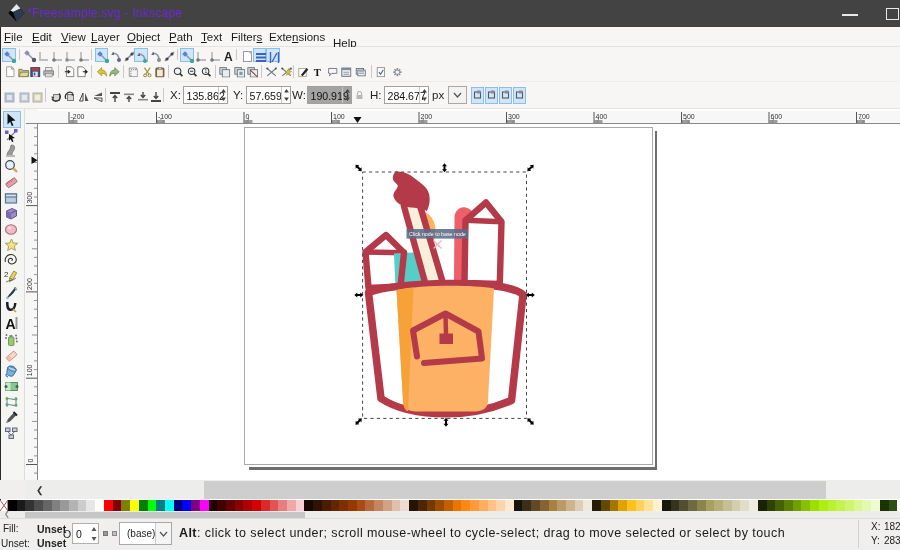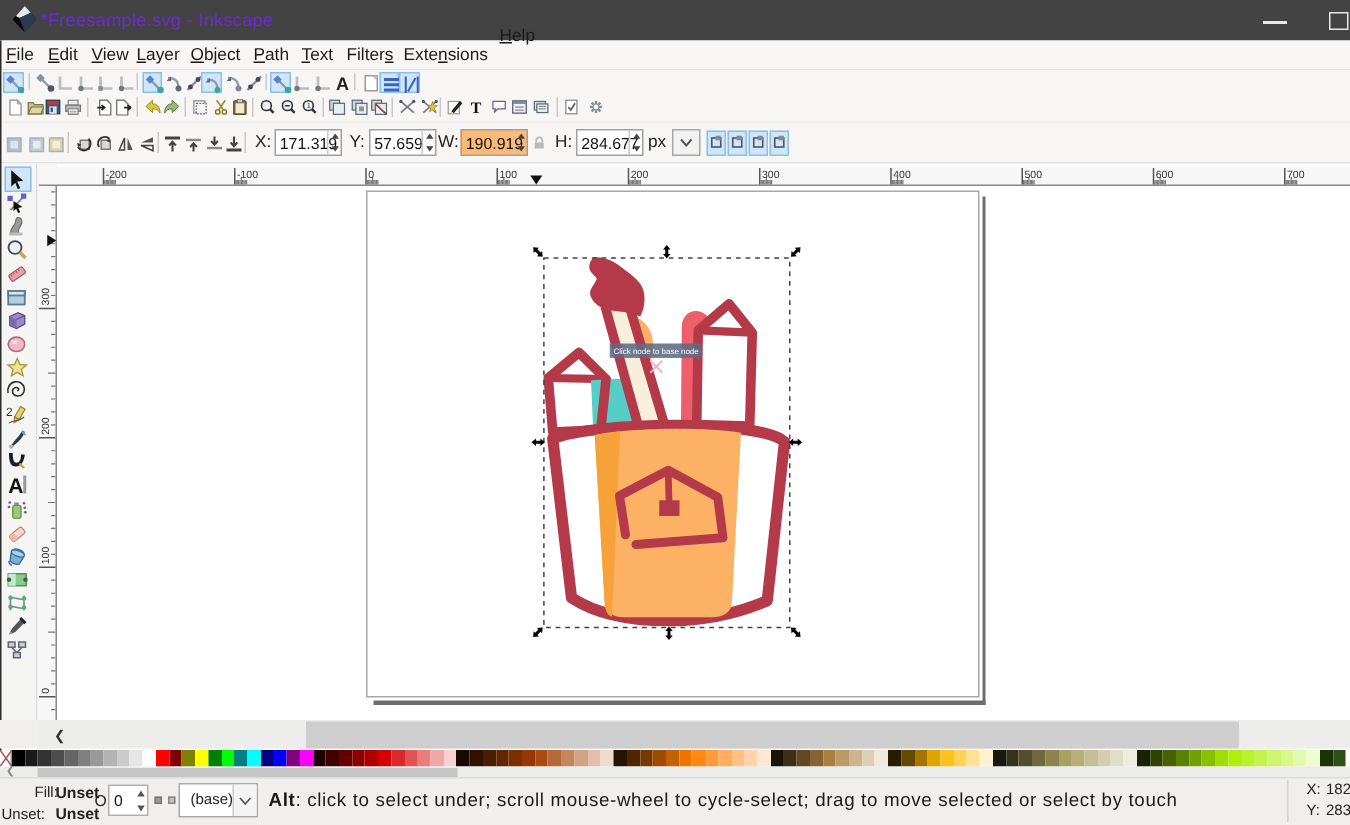--- a/index.html
+++ b/index.html
@@ -21,21 +21,21 @@
 <div style="position:absolute;left:0px;top:27px;width:900px;height:20px;background:#f7f6f5;border-bottom:1px solid #e3e3e3;"></div>
 <div style="position:absolute;left:4px;top:31px;font-size:11.5px;color:#1a1a1a;"><span style="text-decoration:underline">F</span>ile</div>
 <div style="position:absolute;left:32px;top:31px;font-size:11.5px;color:#1a1a1a;"><span style="text-decoration:underline">E</span>dit</div>
 <div style="position:absolute;left:61px;top:31px;font-size:11.5px;color:#1a1a1a;"><span style="text-decoration:underline">V</span>iew</div>
 <div style="position:absolute;left:91px;top:31px;font-size:11.5px;color:#1a1a1a;"><span style="text-decoration:underline">L</span>ayer</div>
 <div style="position:absolute;left:127px;top:31px;font-size:11.5px;color:#1a1a1a;text-align:center;"><span style="text-decoration:underline">O</span>bject</div>
 <div style="position:absolute;left:169px;top:31px;font-size:11.5px;color:#1a1a1a;"><span style="text-decoration:underline">P</span>ath</div>
 <div style="position:absolute;left:201px;top:31px;font-size:11.5px;color:#1a1a1a;"><span style="text-decoration:underline">T</span>ext</div>
 <div style="position:absolute;left:231px;top:31px;font-size:11.5px;color:#1a1a1a;">Filter<span style="text-decoration:underline">s</span></div>
 <div style="position:absolute;left:269px;top:31px;font-size:11.5px;color:#1a1a1a;">Exte<span style="text-decoration:underline">n</span>sions</div>
-<div style="position:absolute;left:333px;top:18px;font-size:11.5px;color:#1a1a1a;"><span style="text-decoration:underline">H</span>elp</div>
+<div style="position:absolute;left:333px;top:37px;font-size:11.5px;color:#1a1a1a;"><span style="text-decoration:underline">H</span>elp</div>
 <div style="position:absolute;left:0px;top:47px;width:900px;height:16px;background:#f7f6f5;"></div>
 <div class="abs tgl" style="left:2px;top:47.5px;width:13.5px;height:14.5px;padding:1px 0 0 1px;"><svg width="13" height="13" viewBox="0 0 13 13">
       <line x1="3" y1="3" x2="10" y2="10" stroke="#8a9aaa" stroke-width="1.6"></line>
       <rect x="1" y="1" width="4" height="4" fill="#5b7fd4" transform="rotate(45 3 3)"></rect>
       <circle cx="10" cy="10" r="2.2" fill="#3aa6a0"></circle>
     </svg></div>
 <div class="abs " style="left:22.5px;top:47.5px;width:13.5px;height:14.5px;padding:1px 0 0 1px;"><svg width="13" height="13" viewBox="0 0 13 13">
       <line x1="3" y1="3" x2="10" y2="10" stroke="#8a9aaa" stroke-width="1.6"></line>
       <rect x="1" y="1" width="4" height="4" fill="#8a93a5" transform="rotate(45 3 3)"></rect>
       <circle cx="10" cy="10" r="2.2" fill="#556"></circle>
@@ -310,36 +310,36 @@
     </svg></div>
 <div class="abs" style="left:150px;top:89px;"><svg width="12" height="12" viewBox="0 0 12 12">
       <rect x="1" y="9" width="10" height="2" fill="#444"></rect>
       <path d="M6 1 L6 7.5 M3.8 5 L6 7.5 L8.2 5" stroke="#444" stroke-width="1.4" fill="none"></path>
     </svg></div>
 <div class="sep3" style="left:44.5px"></div>
 <div class="sep3" style="left:104.5px"></div>
 <div class="sep3" style="left:162.5px"></div>
 <div style="position:absolute;left:170px;top:89px;font-size:11.5px;color:#222;">X:</div>
 <div class="abs" style="left:183px;top:86px;width:45px;height:18px;background:#fff;border:1px solid #a0a0a0;">
-    <div style="position:absolute;left:2.5px;top:3px;font-size:10.6px;color:#111;">171.319</div>
+    <div style="position:absolute;left:2.5px;top:3px;font-size:10.6px;color:#111;">135.862</div>
     <div style="position:absolute;right:0;top:0;width:9px;height:16px;border-left:1px solid #c8c8c8;"><svg width="9" height="16" viewBox="0 0 9 16">
         <path d="M4.5 2 L7 5.5 L2 5.5 Z" fill="#444"></path>
         <path d="M4.5 14 L7 10.5 L2 10.5 Z" fill="#444"></path>
       </svg></div>
   </div>
 <div style="position:absolute;left:233px;top:89px;font-size:11.5px;color:#222;">Y:</div>
 <div class="abs" style="left:246px;top:86px;width:45px;height:18px;background:#fff;border:1px solid #a0a0a0;">
     <div style="position:absolute;left:2.5px;top:3px;font-size:10.6px;color:#111;">57.659</div>
     <div style="position:absolute;right:0;top:0;width:9px;height:16px;border-left:1px solid #c8c8c8;"><svg width="9" height="16" viewBox="0 0 9 16">
         <path d="M4.5 2 L7 5.5 L2 5.5 Z" fill="#444"></path>
         <path d="M4.5 14 L7 10.5 L2 10.5 Z" fill="#444"></path>
       </svg></div>
   </div>
 <div style="position:absolute;left:292px;top:89px;font-size:11.5px;color:#222;">W:</div>
-<div class="abs" style="left:307px;top:86px;width:45px;height:18px;background:#fdba74;border:1px solid #a0a0a0;">
+<div class="abs" style="left:307px;top:86px;width:45px;height:18px;background:#a3a3a3;border:1px solid #a0a0a0;">
     <div style="position:absolute;left:2.5px;top:3px;font-size:10.6px;color:#111;">190.919</div>
     <div style="position:absolute;right:0;top:0;width:9px;height:16px;border-left:1px solid #c8c8c8;"><svg width="9" height="16" viewBox="0 0 9 16">
         <path d="M4.5 2 L7 5.5 L2 5.5 Z" fill="#444"></path>
         <path d="M4.5 14 L7 10.5 L2 10.5 Z" fill="#444"></path>
       </svg></div>
   </div>
 <svg class="abs" style="left:355px;top:91px" width="9" height="9" viewBox="0 0 9 9">
     <rect x="1.5" y="4" width="6" height="4" fill="#b9b9b9"></rect>
     <path d="M2.5 4 L2.5 2.5 A2 2 0 0 1 6.5 2.5 L6.5 4" stroke="#b9b9b9" stroke-width="1.2" fill="none"></path>
   </svg>
@@ -719,21 +719,21 @@
 <div style="position:absolute;left:25px;top:480px;width:875px;height:19px;background:#ededec;"></div>
 <div style="position:absolute;left:36px;top:485px;font-size:9px;color:#333;">❮</div>
 <div style="position:absolute;left:203.5px;top:480.5px;width:622px;height:18px;background:#cecece;"></div>
 <div class="abs" style="left:0;top:500px;width:900px;height:11px;background:#fff;font-size:0;white-space:nowrap;"><span style="display:inline-block;width:8px;height:11px;background:#fff;border-right:1px solid #999;position:relative;vertical-align:top;"><svg width="8" height="11" viewBox="0 0 8 11">
         <path d="M0 0 L8 11 M8 0 L0 11" stroke="#b05050" stroke-width="1"></path>
       </svg></span><span style="display:inline-block;width:8.72px;height:11px;background:#000000;vertical-align:top;"></span><span style="display:inline-block;width:8.72px;height:11px;background:#1a1a1a;vertical-align:top;"></span><span style="display:inline-block;width:8.72px;height:11px;background:#333333;vertical-align:top;"></span><span style="display:inline-block;width:8.72px;height:11px;background:#4d4d4d;vertical-align:top;"></span><span style="display:inline-block;width:8.72px;height:11px;background:#666666;vertical-align:top;"></span><span style="display:inline-block;width:8.72px;height:11px;background:#808080;vertical-align:top;"></span><span style="display:inline-block;width:8.72px;height:11px;background:#999999;vertical-align:top;"></span><span style="display:inline-block;width:8.72px;height:11px;background:#b3b3b3;vertical-align:top;"></span><span style="display:inline-block;width:8.72px;height:11px;background:#cccccc;vertical-align:top;"></span><span style="display:inline-block;width:8.72px;height:11px;background:#e6e6e6;vertical-align:top;"></span><span style="display:inline-block;width:8.72px;height:11px;background:#ffffff;vertical-align:top;"></span><span style="display:inline-block;width:8.72px;height:11px;background:#ff0000;vertical-align:top;"></span><span style="display:inline-block;width:8.72px;height:11px;background:#800000;vertical-align:top;"></span><span style="display:inline-block;width:8.72px;height:11px;background:#808000;vertical-align:top;"></span><span style="display:inline-block;width:8.72px;height:11px;background:#ffff00;vertical-align:top;"></span><span style="display:inline-block;width:8.72px;height:11px;background:#008000;vertical-align:top;"></span><span style="display:inline-block;width:8.72px;height:11px;background:#00ff00;vertical-align:top;"></span><span style="display:inline-block;width:8.72px;height:11px;background:#008080;vertical-align:top;"></span><span style="display:inline-block;width:8.72px;height:11px;background:#00ffff;vertical-align:top;"></span><span style="display:inline-block;width:8.72px;height:11px;background:#000080;vertical-align:top;"></span><span style="display:inline-block;width:8.72px;height:11px;background:#0000ff;vertical-align:top;"></span><span style="display:inline-block;width:8.72px;height:11px;background:#800080;vertical-align:top;"></span><span style="display:inline-block;width:8.72px;height:11px;background:#ff00ff;vertical-align:top;"></span><span style="display:inline-block;width:8.72px;height:11px;background:#1f0000;vertical-align:top;"></span><span style="display:inline-block;width:8.72px;height:11px;background:#430000;vertical-align:top;"></span><span style="display:inline-block;width:8.72px;height:11px;background:#670000;vertical-align:top;"></span><span style="display:inline-block;width:8.72px;height:11px;background:#8b0000;vertical-align:top;"></span><span style="display:inline-block;width:8.72px;height:11px;background:#af0000;vertical-align:top;"></span><span style="display:inline-block;width:8.72px;height:11px;background:#d40000;vertical-align:top;"></span><span style="display:inline-block;width:8.72px;height:11px;background:#db2929;vertical-align:top;"></span><span style="display:inline-block;width:8.72px;height:11px;background:#e25353;vertical-align:top;"></span><span style="display:inline-block;width:8.72px;height:11px;background:#e97d7d;vertical-align:top;"></span><span style="display:inline-block;width:8.72px;height:11px;background:#f0a7a7;vertical-align:top;"></span><span style="display:inline-block;width:8.72px;height:11px;background:#f7d1d1;vertical-align:top;"></span><span style="display:inline-block;width:8.72px;height:11px;background:#180900;vertical-align:top;"></span><span style="display:inline-block;width:8.72px;height:11px;background:#311200;vertical-align:top;"></span><span style="display:inline-block;width:8.72px;height:11px;background:#4a1c00;vertical-align:top;"></span><span style="display:inline-block;width:8.72px;height:11px;background:#632600;vertical-align:top;"></span><span style="display:inline-block;width:8.72px;height:11px;background:#7c2f00;vertical-align:top;"></span><span style="display:inline-block;width:8.72px;height:11px;background:#953900;vertical-align:top;"></span><span style="display:inline-block;width:8.72px;height:11px;background:#a84c13;vertical-align:top;"></span><span style="display:inline-block;width:8.72px;height:11px;background:#b66939;vertical-align:top;"></span><span style="display:inline-block;width:8.72px;height:11px;background:#c4855f;vertical-align:top;"></span><span style="display:inline-block;width:8.72px;height:11px;background:#d2a285;vertical-align:top;"></span><span style="display:inline-block;width:8.72px;height:11px;background:#e0bfab;vertical-align:top;"></span><span style="display:inline-block;width:8.72px;height:11px;background:#eedcd1;vertical-align:top;"></span><span style="display:inline-block;width:8.72px;height:11px;background:#261300;vertical-align:top;"></span><span style="display:inline-block;width:8.72px;height:11px;background:#4d2600;vertical-align:top;"></span><span style="display:inline-block;width:8.72px;height:11px;background:#753a00;vertical-align:top;"></span><span style="display:inline-block;width:8.72px;height:11px;background:#9c4d00;vertical-align:top;"></span><span style="display:inline-block;width:8.72px;height:11px;background:#c36100;vertical-align:top;"></span><span style="display:inline-block;width:8.72px;height:11px;background:#eb7500;vertical-align:top;"></span><span style="display:inline-block;width:8.72px;height:11px;background:#ff8813;vertical-align:top;"></span><span style="display:inline-block;width:8.72px;height:11px;background:#ff9b39;vertical-align:top;"></span><span style="display:inline-block;width:8.72px;height:11px;background:#ffae5f;vertical-align:top;"></span><span style="display:inline-block;width:8.72px;height:11px;background:#ffc185;vertical-align:top;"></span><span style="display:inline-block;width:8.72px;height:11px;background:#ffd4ab;vertical-align:top;"></span><span style="display:inline-block;width:8.72px;height:11px;background:#ffe7d1;vertical-align:top;"></span><span style="display:inline-block;width:8.72px;height:11px;background:#191309;vertical-align:top;"></span><span style="display:inline-block;width:8.72px;height:11px;background:#3d2e17;vertical-align:top;"></span><span style="display:inline-block;width:8.72px;height:11px;background:#614924;vertical-align:top;"></span><span style="display:inline-block;width:8.72px;height:11px;background:#856432;vertical-align:top;"></span><span style="display:inline-block;width:8.72px;height:11px;background:#aa8040;vertical-align:top;"></span><span style="display:inline-block;width:8.72px;height:11px;background:#bb9a67;vertical-align:top;"></span><span style="display:inline-block;width:8.72px;height:11px;background:#ccb48e;vertical-align:top;"></span><span style="display:inline-block;width:8.72px;height:11px;background:#deceb5;vertical-align:top;"></span><span style="display:inline-block;width:8.72px;height:11px;background:#efe8dc;vertical-align:top;"></span><span style="display:inline-block;width:8.72px;height:11px;background:#261c00;vertical-align:top;"></span><span style="display:inline-block;width:8.72px;height:11px;background:#644900;vertical-align:top;"></span><span style="display:inline-block;width:8.72px;height:11px;background:#a27600;vertical-align:top;"></span><span style="display:inline-block;width:8.72px;height:11px;background:#e0a400;vertical-align:top;"></span><span style="display:inline-block;width:8.72px;height:11px;background:#ffc21d;vertical-align:top;"></span><span style="display:inline-block;width:8.72px;height:11px;background:#ffd259;vertical-align:top;"></span><span style="display:inline-block;width:8.72px;height:11px;background:#ffe295;vertical-align:top;"></span><span style="display:inline-block;width:8.72px;height:11px;background:#fff2d1;vertical-align:top;"></span><span style="display:inline-block;width:8.72px;height:11px;background:#19180e;vertical-align:top;"></span><span style="display:inline-block;width:8.72px;height:11px;background:#35331e;vertical-align:top;"></span><span style="display:inline-block;width:8.72px;height:11px;background:#524e2f;vertical-align:top;"></span><span style="display:inline-block;width:8.72px;height:11px;background:#6e693f;vertical-align:top;"></span><span style="display:inline-block;width:8.72px;height:11px;background:#8b844f;vertical-align:top;"></span><span style="display:inline-block;width:8.72px;height:11px;background:#a8a060;vertical-align:top;"></span><span style="display:inline-block;width:8.72px;height:11px;background:#b6af7a;vertical-align:top;"></span><span style="display:inline-block;width:8.72px;height:11px;background:#c4bf94;vertical-align:top;"></span><span style="display:inline-block;width:8.72px;height:11px;background:#d2ceae;vertical-align:top;"></span><span style="display:inline-block;width:8.72px;height:11px;background:#e1dec8;vertical-align:top;"></span><span style="display:inline-block;width:8.72px;height:11px;background:#efede2;vertical-align:top;"></span><span style="display:inline-block;width:8.72px;height:11px;background:#192300;vertical-align:top;"></span><span style="display:inline-block;width:8.72px;height:11px;background:#2f4200;vertical-align:top;"></span><span style="display:inline-block;width:8.72px;height:11px;background:#456100;vertical-align:top;"></span><span style="display:inline-block;width:8.72px;height:11px;background:#5c8100;vertical-align:top;"></span><span style="display:inline-block;width:8.72px;height:11px;background:#72a000;vertical-align:top;"></span><span style="display:inline-block;width:8.72px;height:11px;background:#88bf00;vertical-align:top;"></span><span style="display:inline-block;width:8.72px;height:11px;background:#9ede00;vertical-align:top;"></span><span style="display:inline-block;width:8.72px;height:11px;background:#afef10;vertical-align:top;"></span><span style="display:inline-block;width:8.72px;height:11px;background:#baf130;vertical-align:top;"></span><span style="display:inline-block;width:8.72px;height:11px;background:#c4f350;vertical-align:top;"></span><span style="display:inline-block;width:8.72px;height:11px;background:#cff570;vertical-align:top;"></span><span style="display:inline-block;width:8.72px;height:11px;background:#daf790;vertical-align:top;"></span><span style="display:inline-block;width:8.72px;height:11px;background:#e4f9b0;vertical-align:top;"></span><span style="display:inline-block;width:8.72px;height:11px;background:#effbd1;vertical-align:top;"></span><span style="display:inline-block;width:8.72px;height:11px;background:#1a3300;vertical-align:top;"></span><span style="display:inline-block;width:8.72px;height:11px;background:#2d5016;vertical-align:top;"></span></div>
 <div style="position:absolute;left:0px;top:511px;width:900px;height:7px;background:#ececeb;"></div>
 <div style="position:absolute;left:4px;top:509.5px;font-size:7px;color:#888;">❮</div>
 <div style="position:absolute;left:25px;top:512px;width:280px;height:5.5px;background:#c6c6c6;"></div>
 <div style="position:absolute;left:0px;top:518px;width:900px;height:32px;background:#f0efee;border-top:1px solid #dcdcdc;"></div>
-<div style="position:absolute;left:3px;top:523px;font-size:10px;color:#222;margin-left:20px;">Fill:</div>
+<div style="position:absolute;left:3px;top:523px;font-size:10px;color:#222;">Fill:</div>
 <div style="position:absolute;left:37px;top:522.5px;font-size:10.5px;font-weight:bold;color:#222;">Unset</div>
 <div style="position:absolute;left:1px;top:538px;font-size:10px;color:#222;">Unset:</div>
 <div style="position:absolute;left:37px;top:537px;font-size:10.5px;font-weight:bold;color:#222;">Unset</div>
 <div style="position:absolute;left:63px;top:528px;font-size:10.5px;color:#222;">O:</div>
 <div class="abs" style="left:72px;top:523px;width:27px;height:21px;background:#fff;border:1px solid #b0b0b0;">
     <div style="position:absolute;left:3px;top:4px;font-size:10.5px;color:#111;">0</div>
     <svg style="position:absolute;right:0;top:1px" width="8" height="18" viewBox="0 0 8 18">
       <path d="M4 2 L6.5 6 L1.5 6 Z" fill="#555"></path>
       <path d="M4 16 L6.5 12 L1.5 12 Z" fill="#555"></path>
     </svg>

